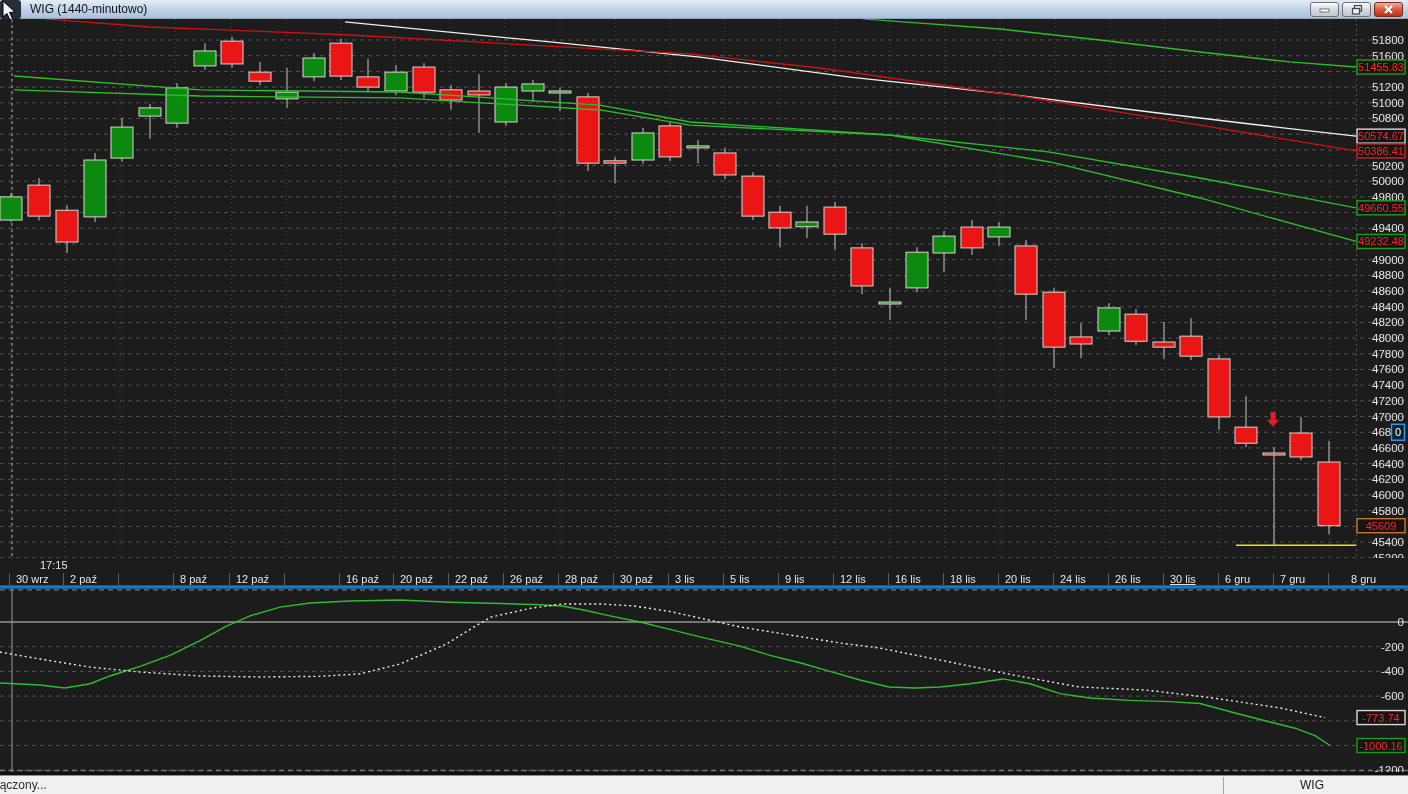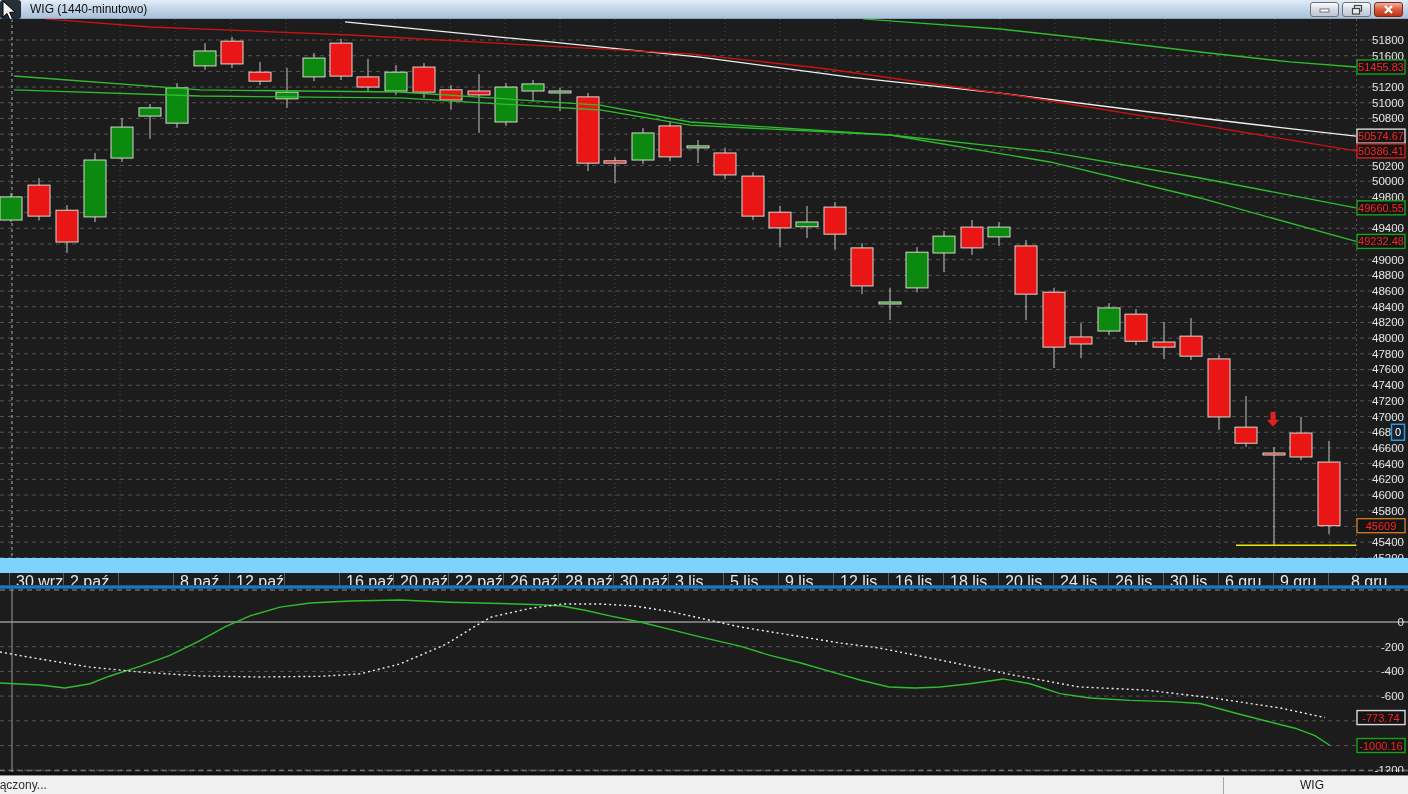--- a/index.html
+++ b/index.html
@@ -12,21 +12,21 @@
   .winbtns{position:absolute;right:5px;top:2px;display:flex;gap:3px;}
   .wbtn{width:29px;height:15px;border:1px solid #707070;border-radius:3px;box-sizing:border-box;
         display:flex;align-items:center;justify-content:center;
         background:linear-gradient(#fdfdfd,#d4dbe4 50%,#bfc9d4);}
   .wbtn.close{background:linear-gradient(#f0b09e,#d85b3c 50%,#b93317);border-color:#7c2a14;}
   .cursor-icon{position:absolute;left:0;top:0;}
   .chart-wrap{position:absolute;left:0;top:19px;width:1408px;height:539px;}
   .session-row{position:absolute;left:0;top:558px;width:1408px;height:15px;background:#1c1c1c;}
   .session-row span{position:absolute;left:40px;top:1px;font-size:11px;color:#e6e6e6;}
   .date-row{position:absolute;left:0;top:573px;width:1408px;height:12px;background:#1c1c1c;}
-  .date-row .dlab{position:absolute;top:0px;font-size:16px;color:#e6e6e6;white-space:nowrap;}
+  .date-row .dlab{position:absolute;top:0px;font-size:11px;color:#e6e6e6;white-space:nowrap;}
   .date-row .sep{position:absolute;top:0;width:1px;height:12px;background:#5c5c5c;}
   .blue-band{position:absolute;left:0;top:585px;width:1408px;height:4px;
              background:linear-gradient(#0d4f85,#2285cd 50%,#0d4f85);}
   .ind-wrap{position:absolute;left:0;top:589px;width:1408px;height:183px;}
   .bottom-strip{position:absolute;left:0;top:772px;width:1408px;height:3px;background:#101010;}
   .status-bar{position:absolute;left:0;top:775px;width:1408px;height:19px;background:#f0f0f0;
               border-top:1px solid #8f8f8f;box-sizing:border-box;}
   .st-left{position:absolute;left:-3px;top:2px;font-size:12px;color:#2e2e2e;}
   .st-div{position:absolute;left:1223px;top:1px;width:1px;height:17px;background:#a6a6a6;}
   .st-right{position:absolute;left:1224px;top:2px;width:176px;text-align:center;font-size:12px;color:#1a1a1a;}
@@ -389,20 +389,23 @@
           <rect x="1357" y="499.68395000000004" width="48" height="14" fill="#141414" stroke="#c87820" stroke-width="1.4"></rect>
           <text x="1381" y="510.68395000000004" text-anchor="middle" font-size="11" fill="#ff2222" font-family="Liberation Sans, sans-serif">45609</text>
         </g>
         <g>
           <rect x="1391.5" y="405.25000000000006" width="13" height="16" fill="#12222e" stroke="#2f9fe8" stroke-width="1.4"></rect>
           <text x="1398" y="417.25000000000006" text-anchor="middle" font-size="11" fill="#ffffff" font-family="Liberation Sans, sans-serif">0</text>
         </g>
       </svg>
   </div>
 
+  <div class="session-row">
+    <span>17:15</span>
+  </div>
 
   <div class="date-row" id="date-row">
       <span class="sep" style="left: 9px;"></span>
       <span class="dlab" style="left: 16px;">30 wrz</span>
       <span class="sep" style="left: 63px;"></span>
       <span class="dlab" style="left: 70px;">2 paź</span>
       <span class="sep" style="left: 118px;"></span>
       <span class="dlab" style="left: 125px; margin-top: 32px;">6 paź</span>
       <span class="sep" style="left: 173px;"></span>
       <span class="dlab" style="left: 180px;">8 paź</span>
@@ -438,21 +441,21 @@
       <span class="dlab" style="left: 1005px;">20 lis</span>
       <span class="sep" style="left: 1053px;"></span>
       <span class="dlab" style="left: 1060px;">24 lis</span>
       <span class="sep" style="left: 1108px;"></span>
       <span class="dlab" style="left: 1115px;">26 lis</span>
       <span class="sep" style="left: 1163px;"></span>
       <span class="dlab" style="left: 1170px; text-decoration: underline;">30 lis</span>
       <span class="sep" style="left: 1218px;"></span>
       <span class="dlab" style="left: 1225px;">6 gru</span>
       <span class="sep" style="left: 1273px;"></span>
-      <span class="dlab" style="left: 1280px;">9 gru</span>
+      <span class="dlab" style="left: 1280px;">7 gru</span>
       <span class="sep" style="left: 1328px;"></span>
       <span class="dlab" style="left: 1335px; padding-left: 16px;">8 gru</span>
     </div>
 
   <div class="blue-band"></div>
 
   <div class="ind-wrap">
     <svg id="ind-svg" width="1408" height="183">
         <rect x="0" y="0" width="1408" height="183" fill="#1c1c1c"></rect>
         <line x1="0" y1="1" x2="1408" y2="1" stroke="#6a6a6a" stroke-width="1.5" stroke-dasharray="5,4"></line>

